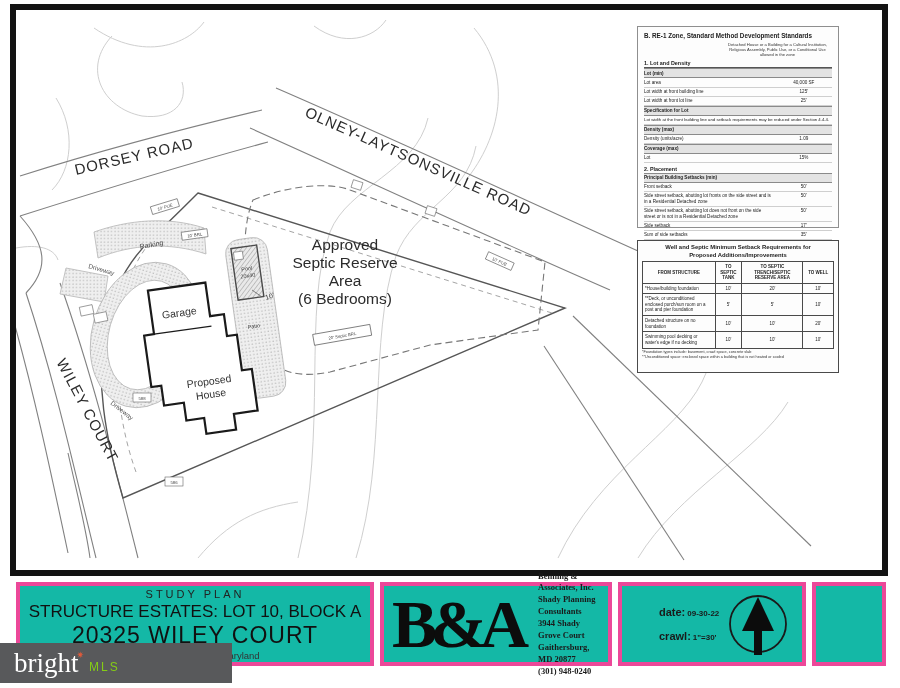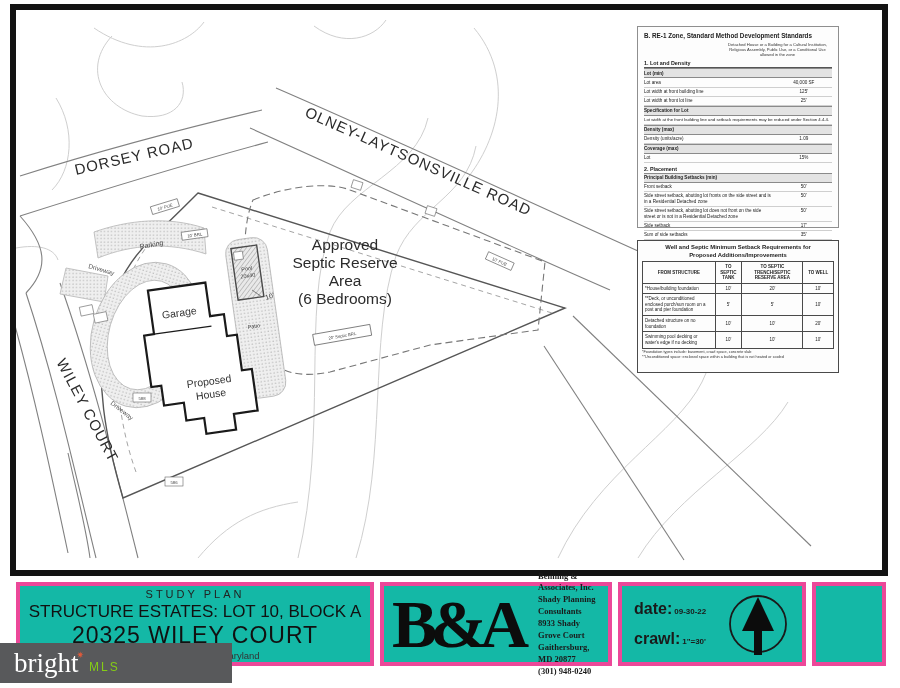--- a/index.html
+++ b/index.html
@@ -50,21 +50,21 @@
   #tb3{left:618px;width:188px;display:flex;align-items:center;justify-content:space-between;padding:0 12px;}
   #tb4{left:812px;width:74px;}
   .tb-study{font-size:11px;letter-spacing:3px;color:#222;}
   .tb-proj{font-size:17px;font-weight:500;color:#111;margin-top:2px;}
   .tb-addr{font-size:23px;font-weight:500;color:#111;letter-spacing:1px;}
   .tb-county{font-size:9.5px;color:#333;margin-top:1px;}
   .ba-logo{font-family:"Liberation Serif",serif;font-weight:bold;font-size:68px;letter-spacing:-7px;color:#0c0c0c;line-height:1;padding-right:6px;}
   .firm{font-family:"Liberation Serif",serif;font-weight:bold;font-size:8.5px;line-height:1.4;color:#1a1a1a;}
   .ds-col{display:flex;flex-direction:column;gap:12px;}
   .ds-row{display:flex;align-items:baseline;}
-  .ds-lab{font-size:16px;font-weight:bold;color:#1a1a1a;}
+  .ds-lab{font-size:11px;font-weight:bold;color:#1a1a1a;margin-left:25px;}
   .ds-val{font-size:8px;font-weight:bold;color:#1a1a1a;margin-left:2px;}
 
   
   .wm{
     position:absolute;left:0;top:643px;width:232px;height:40px;background:#58595b;
     z-index:9;display:flex;align-items:center;padding-left:14px;box-sizing:border-box;
   }
   .wm-brand{font-family:"Liberation Serif",serif;font-size:27px;color:#fff;line-height:1;}
   .wm-star{color:#e05a3a;font-size:9px;vertical-align:14px;margin-left:-2px;}
   .wm-sub{font-size:12px;color:#84cc16;letter-spacing:2px;margin-left:5px;margin-top:8px;}
@@ -331,21 +331,21 @@
   <div class="tb-proj">STRUCTURE ESTATES: LOT 10, BLOCK A</div>
   <div class="tb-addr">20325 WILEY COURT</div>
   <div class="tb-county">Montgomery County, Maryland</div>
 </div>
 
 <div class="tbbox" id="tb2">
   <div class="ba-logo">B&amp;A</div>
   <div class="firm">
     <div>Benning &amp; Associates, Inc.</div>
     <div>Shady Planning Consultants</div>
-    <div>8933 Shady Grove Court</div>
+    <div>3944 Shady Grove Court</div>
     <div>Gaithersburg, MD 20877</div>
     <div>(301) 948-0240</div>
   </div>
 </div>
 
 <div class="tbbox" id="tb3">
   <div class="ds-col">
     <div class="ds-row">
       <span class="ds-lab">date:</span>
       <span class="ds-val">09-30-22</span>

